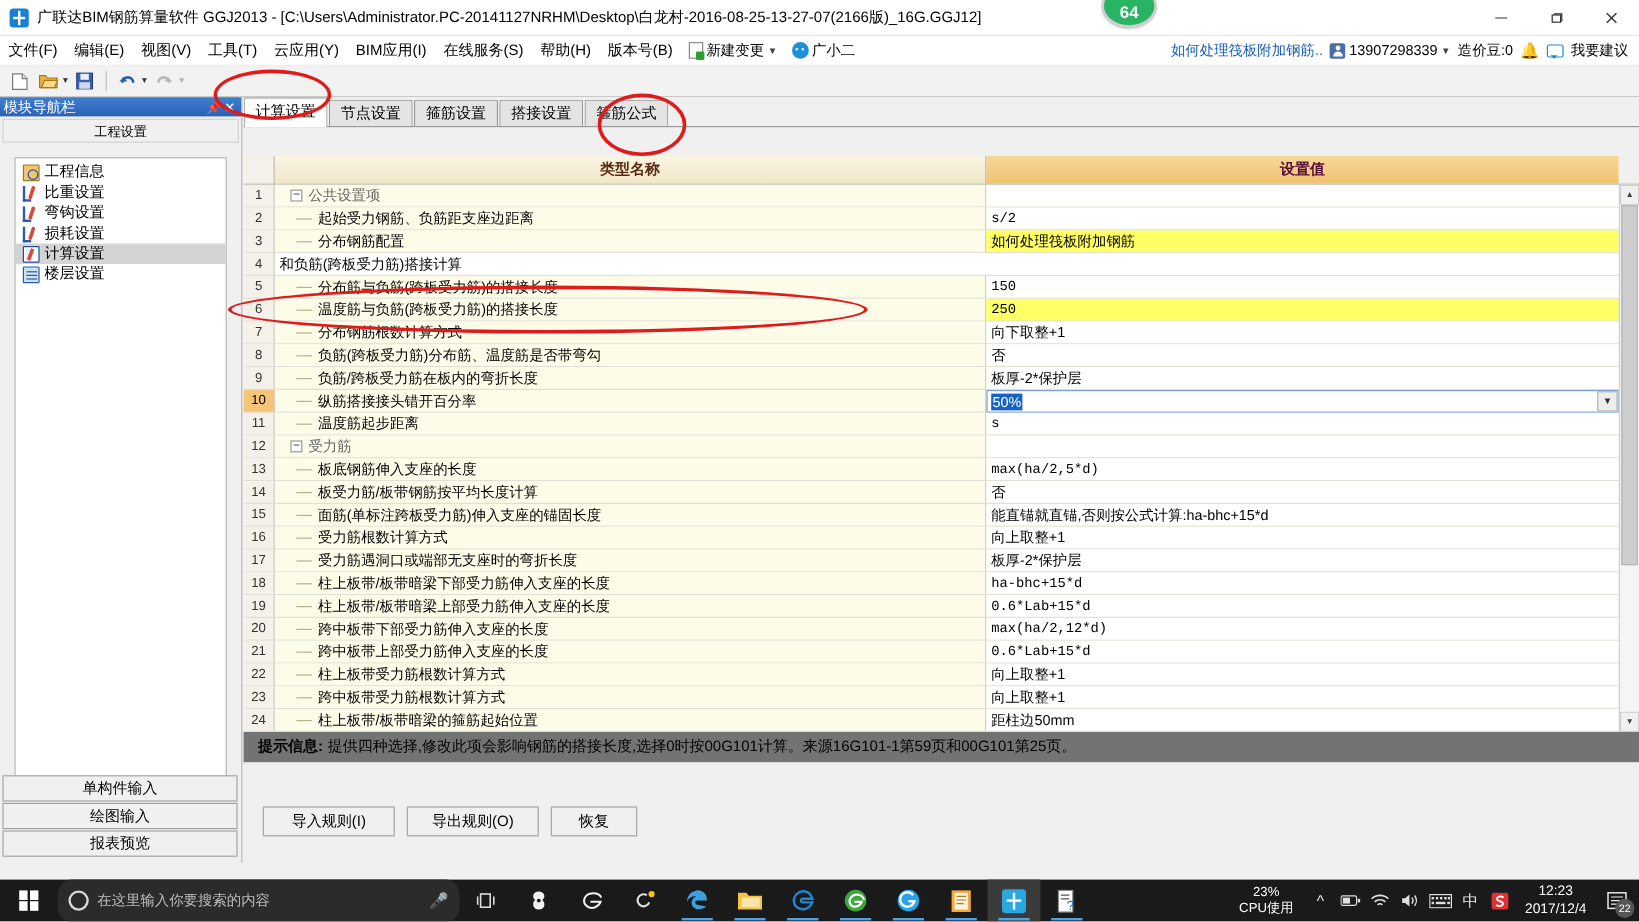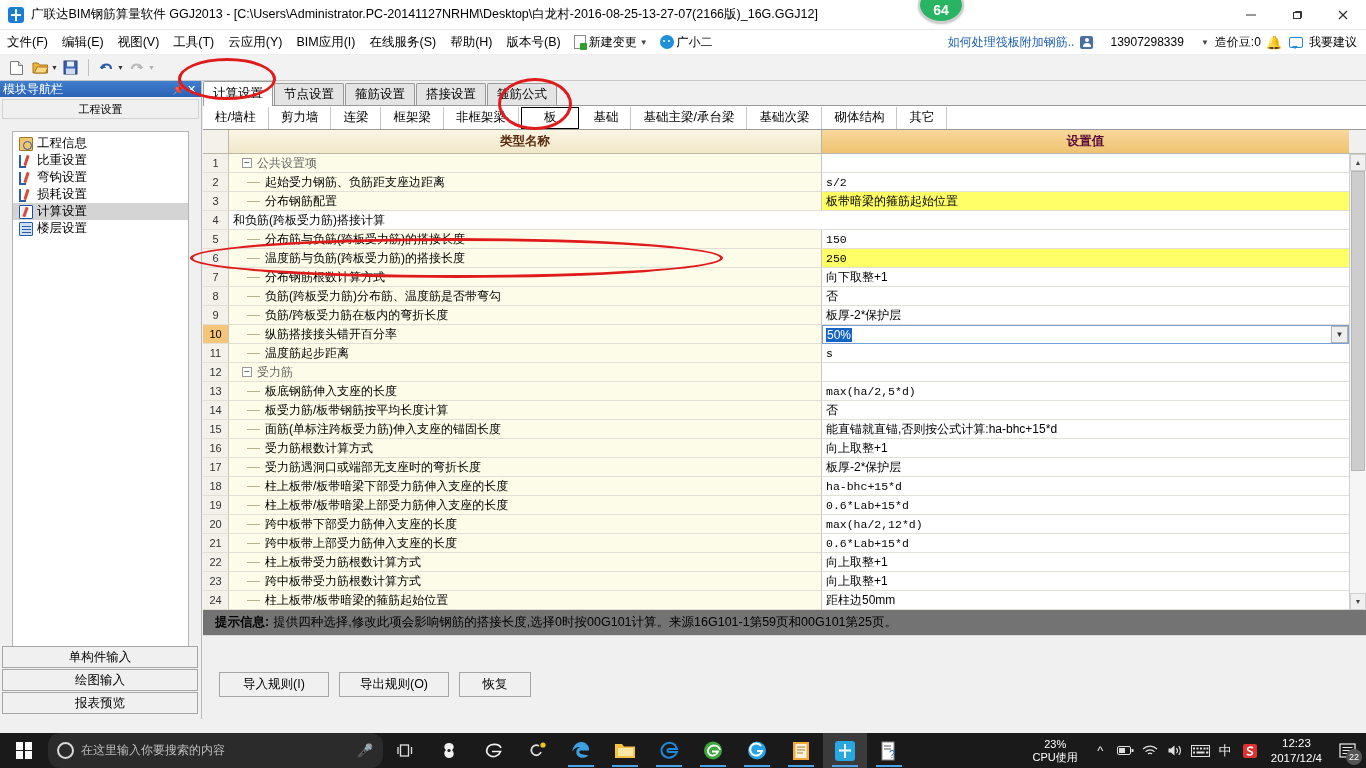--- a/index.html
+++ b/index.html
@@ -59,21 +59,21 @@
     width:12px;height:14px;background:#fff;border:1px solid #8a8a8a;position:relative;display:inline-block;
   }
   .doc-ico:after{content:"";position:absolute;right:-2px;bottom:-2px;width:7px;height:7px;background:#2ca02c;border-radius:1px;}
   .caret-s { font-size:8px; color:#444; }
   .guanxiaoer { display:flex; align-items:center; gap:3px; padding:0 6px; white-space:nowrap;}
   .gx-face { width:14px;height:14px;border-radius:50%;background:#1e90d8;position:relative;}
   .gx-face:before{content:"";position:absolute;left:3px;top:5px;width:2px;height:2px;background:#fff;border-radius:50%;
                   box-shadow:5px 0 0 #fff;}
   .menu-right { margin-left:auto; display:flex; align-items:center; gap:6px; padding-right:9px; }
   .mr-link { color:#1a5fb4; font-size:12px; white-space:nowrap; }
-  .mr-user { display:flex; align-items:center; gap:17px; font-size:12px; white-space:nowrap; }
+  .mr-user { display:flex; align-items:center; gap:3px; font-size:12px; white-space:nowrap; }
   .user-ico { width:13px;height:13px;background:#4a6fa5;border-radius:2px;position:relative;}
   .user-ico:before{content:"";position:absolute;left:4.5px;top:2px;width:4px;height:4px;border-radius:50%;background:#fff;}
   .user-ico:after{content:"";position:absolute;left:2.5px;top:7px;width:8px;height:4px;border-radius:4px 4px 0 0;background:#fff;}
   .mr-coin { font-size:12px; white-space:nowrap; }
   .bell { color:#d79b00; font-size:13px; }
   .sugg-ico{width:14px;height:11px;border:1.5px solid #1a8cd8;border-radius:2px;position:relative;display:inline-block;}
   .sugg-ico:after{content:"";position:absolute;left:2px;bottom:-5px;width:0;height:0;border:3px solid transparent;border-top-color:#1a8cd8;}
 
   
   .toolbar {
@@ -413,33 +413,20 @@
   </div>
 
   <div class="tabrow1">
     <div class="tab1 active">计算设置</div>
     <div class="tab1">节点设置</div>
     <div class="tab1">箍筋设置</div>
     <div class="tab1">搭接设置</div>
     <div class="tab1">箍筋公式</div>
   </div>
 
-  <div class="tabrow2">
-    <div class="tab2">柱/墙柱</div>
-    <div class="tab2">剪力墙</div>
-    <div class="tab2">连梁</div>
-    <div class="tab2">框架梁</div>
-    <div class="tab2">非框架梁</div>
-    <div class="tab2 active">板</div>
-    <div class="tab2">基础</div>
-    <div class="tab2">基础主梁/承台梁</div>
-    <div class="tab2">基础次梁</div>
-    <div class="tab2">砌体结构</div>
-    <div class="tab2">其它</div>
-  </div>
 
   <div class="gridwrap">
     <div class="grid-head">
       <div class="gh-num"></div>
       <div class="gh-name">类型名称</div>
       <div class="gh-val">设置值</div>
       <div class="gh-sb"></div>
     </div>
     <div class="grid-body">
       <div class="grid-rows" id="grid-rows">
@@ -458,21 +445,21 @@
               <span>起始受力钢筋、负筋距支座边距离</span>
             </div>
             <div class="r-val mono">s/2</div>
           </div>
           <div class="row hl">
             <div class="r-num">3</div>
             <div class="r-name">
               <span class="tree-dash"></span>
               <span>分布钢筋配置</span>
             </div>
-            <div class="r-val">板带暗梁的箍筋起始位置</div>
+            <div class="r-val">如何处理筏板附加钢筋</div>
           </div>
           <div class="row">
             <div class="r-num">4</div>
             <div class="r-val">和负筋(跨板受力筋)搭接计算</div>
           </div>
           <div class="row">
             <div class="r-num">5</div>
             <div class="r-name">
               <span class="tree-dash"></span>
               <span>分布筋与负筋(跨板受力筋)的搭接长度</span>

